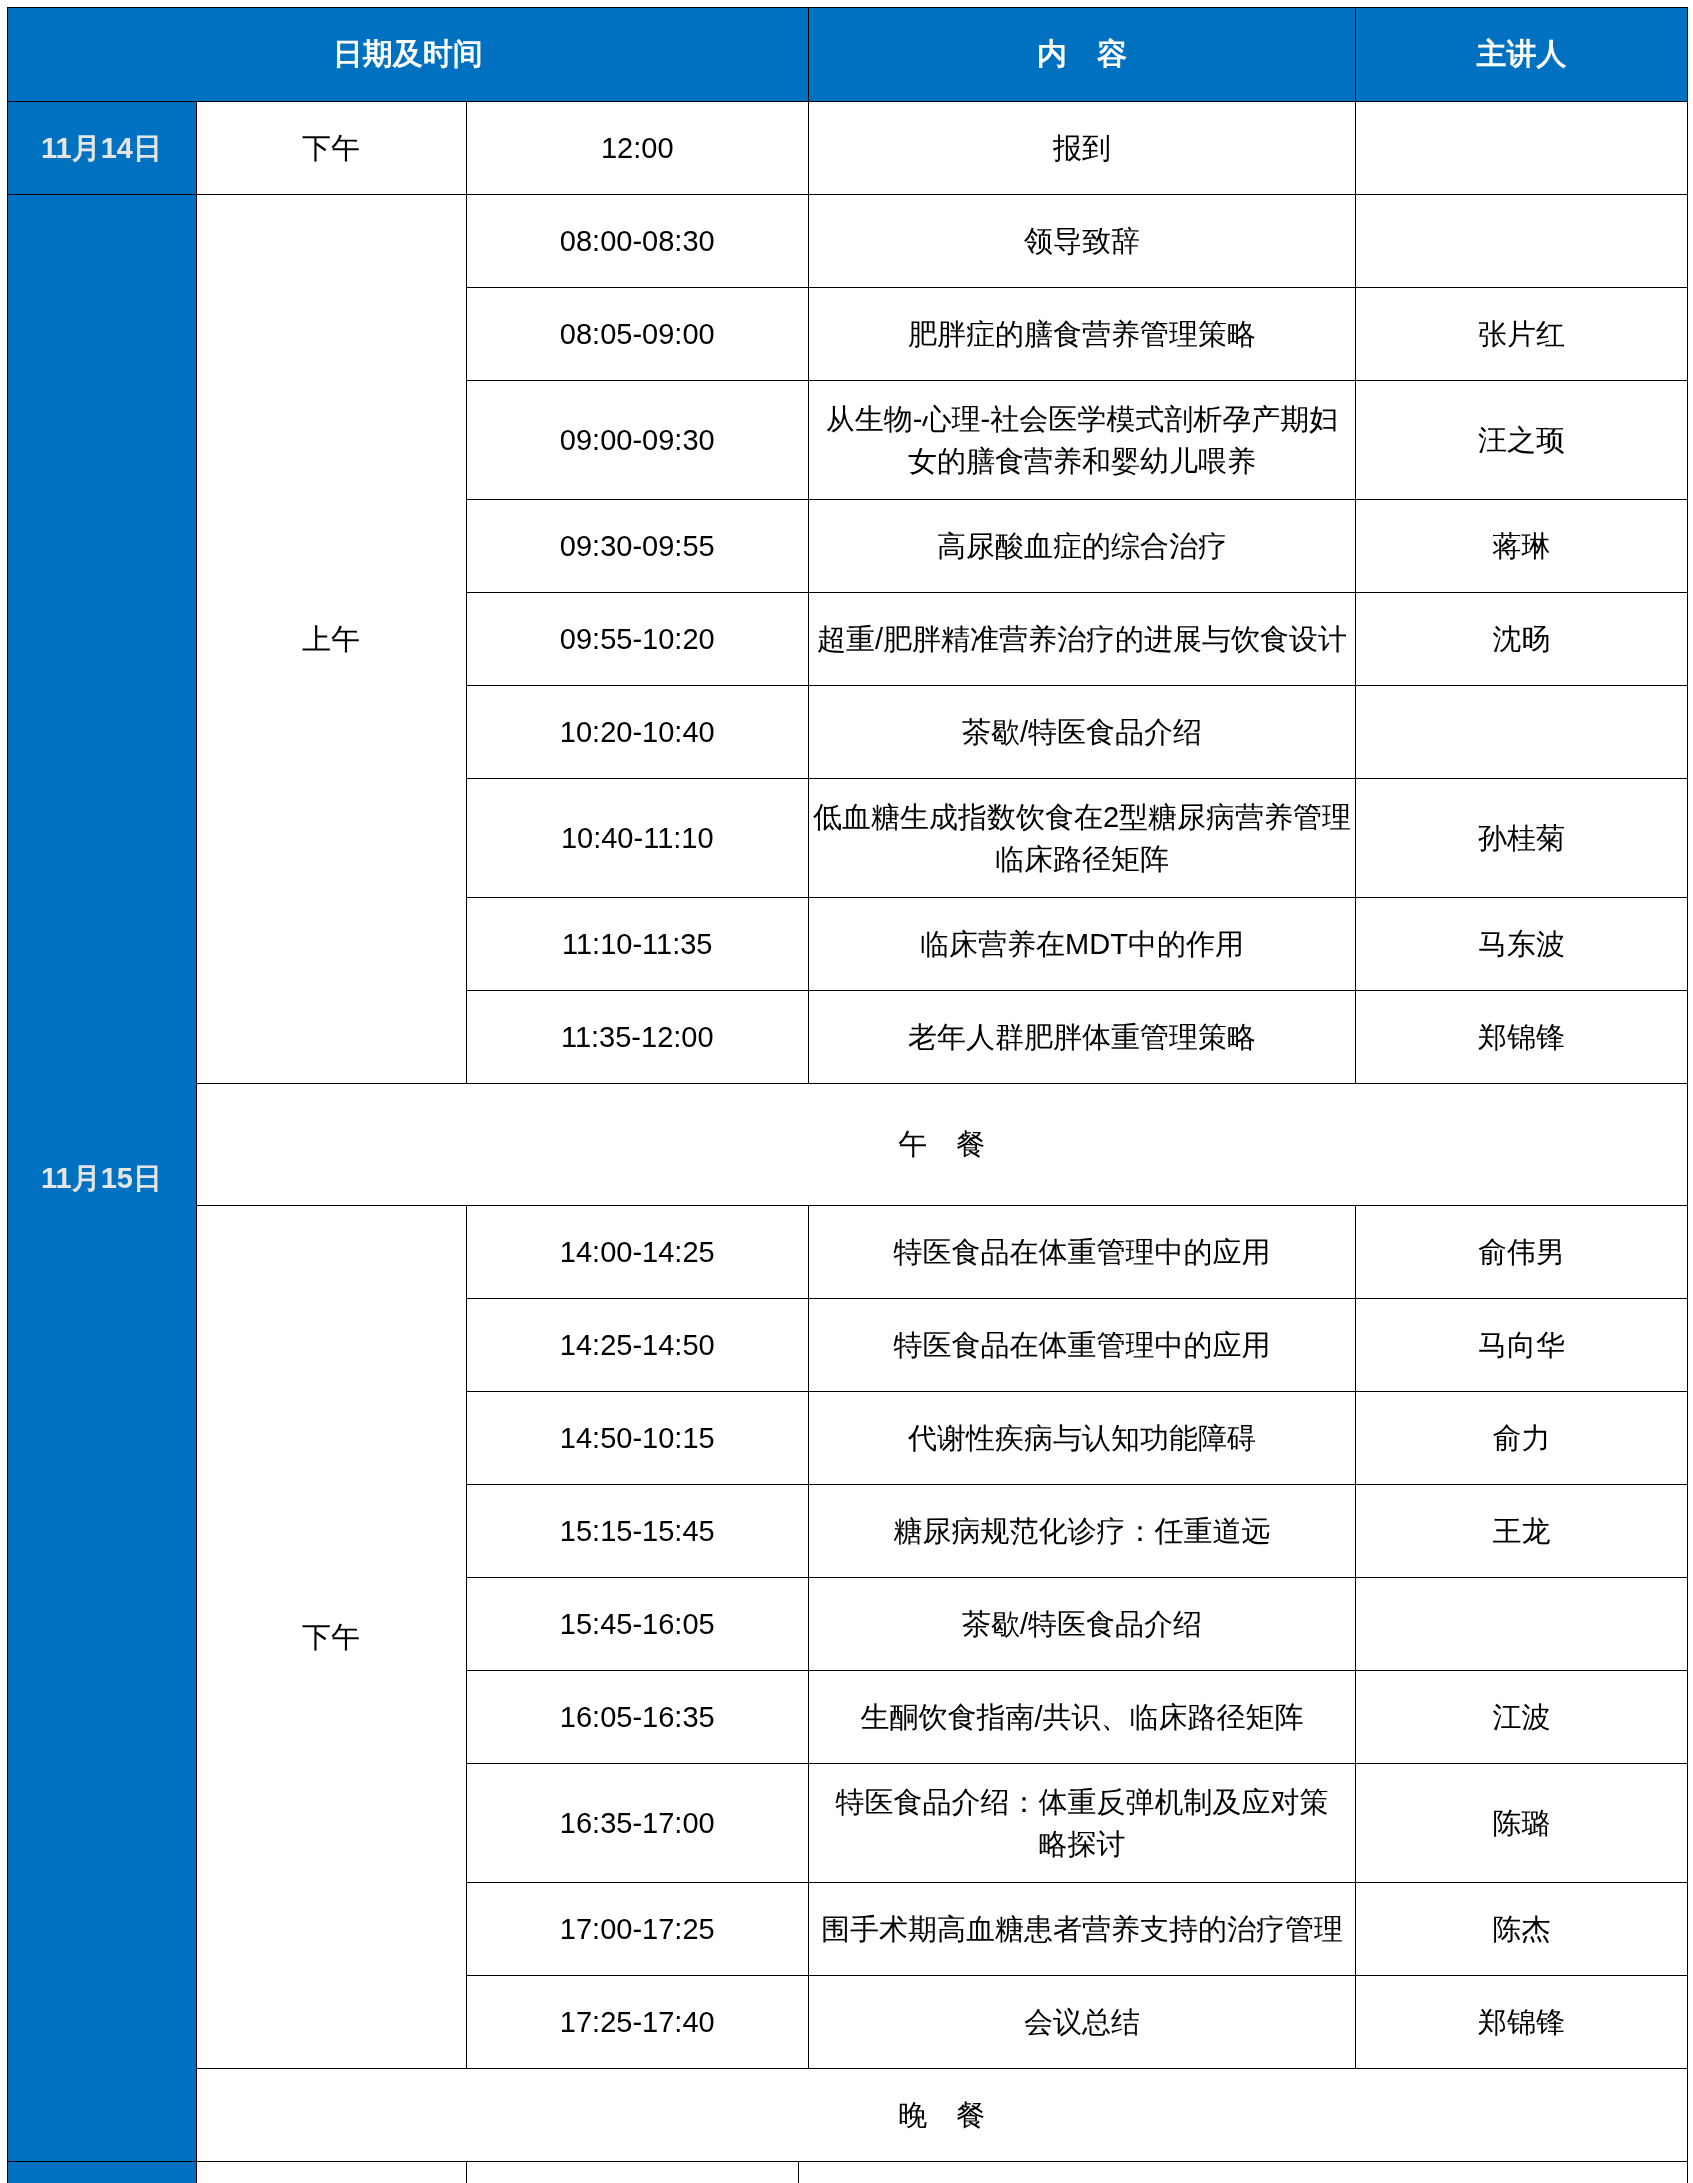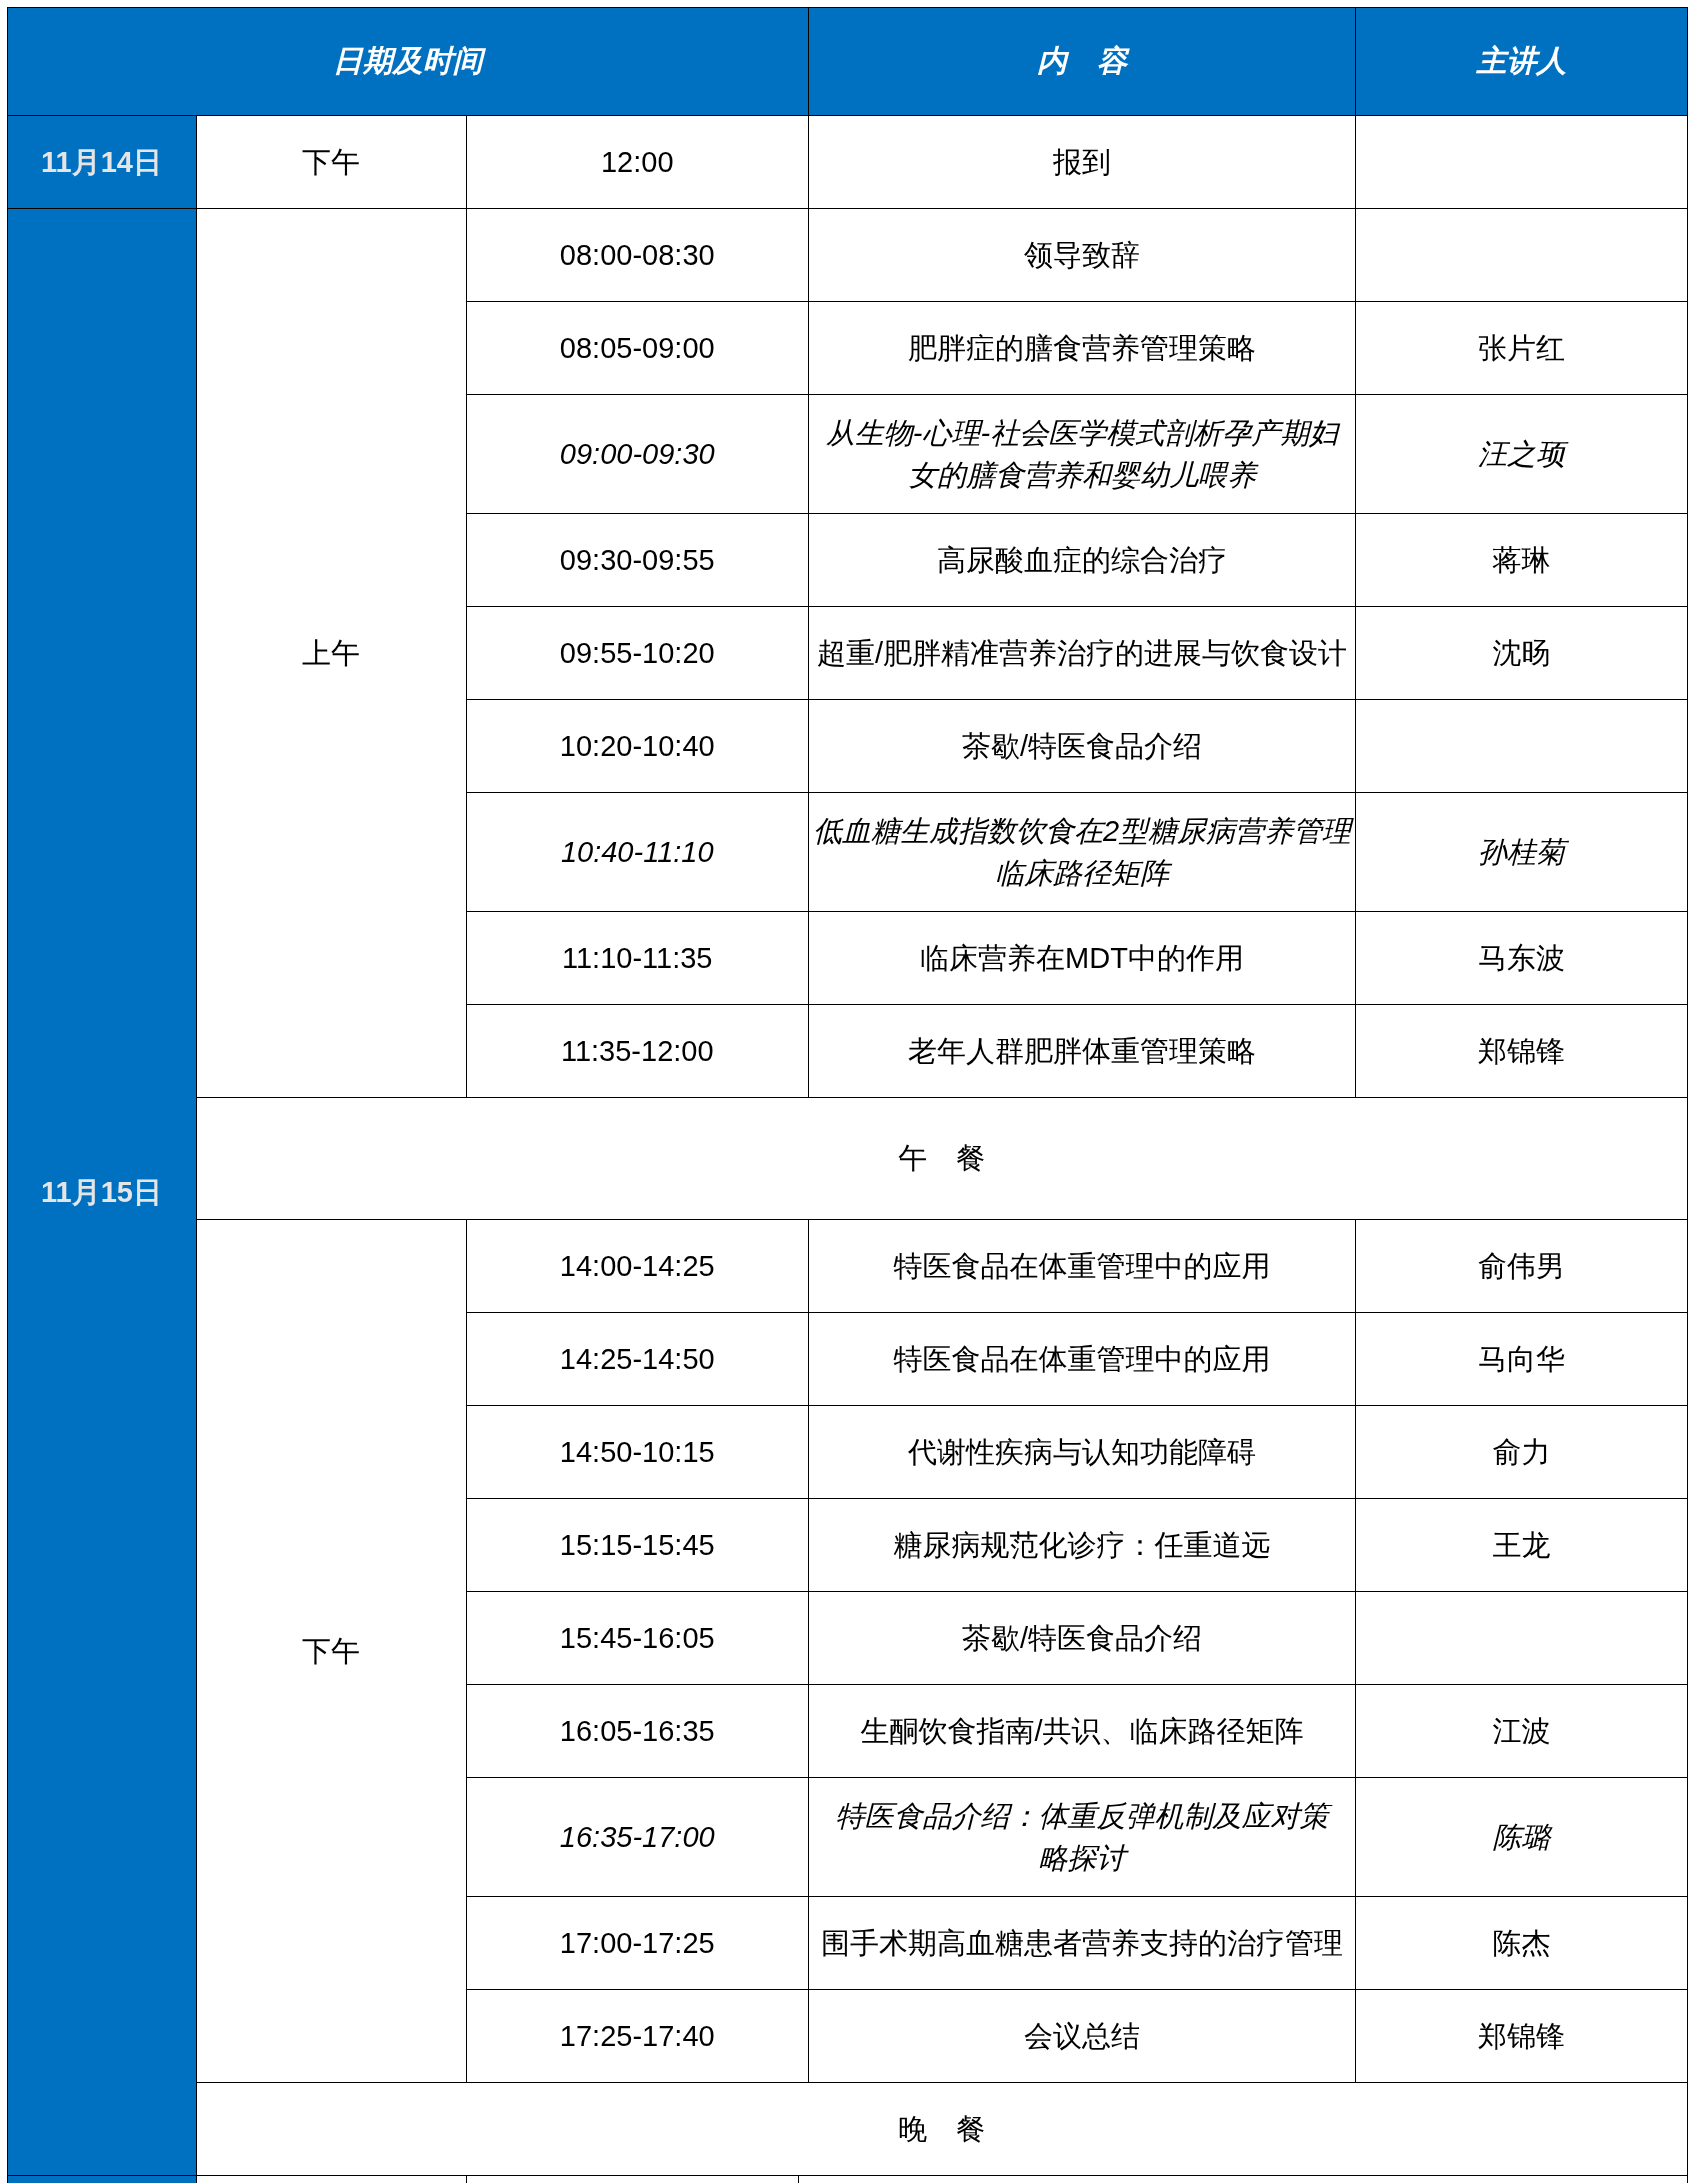--- a/index.html
+++ b/index.html
@@ -41,23 +41,23 @@
       font-weight: bold;
       font-size: 30px;
     }
     .agenda td.date {
       background: #0070C0;
       color: #e5e5e5;
       font-weight: bold;
       font-size: 29px;
     }
     .line { display: block; }
-    .h-header { height: 108px; font-style: italic; }
+    .h-header { height: 94px; }
     .h-std { height: 93px; }
-    .h-two { height: 119px; font-style: italic; }
+    .h-two { height: 119px; }
     .h-lunch { height: 122px; }
     .h-dinner { height: 93px; }
   </style>
 </head>
 <body>
 
 <table class="agenda">
   <colgroup>
     <col style="width:189px">
     <col style="width:270px">

